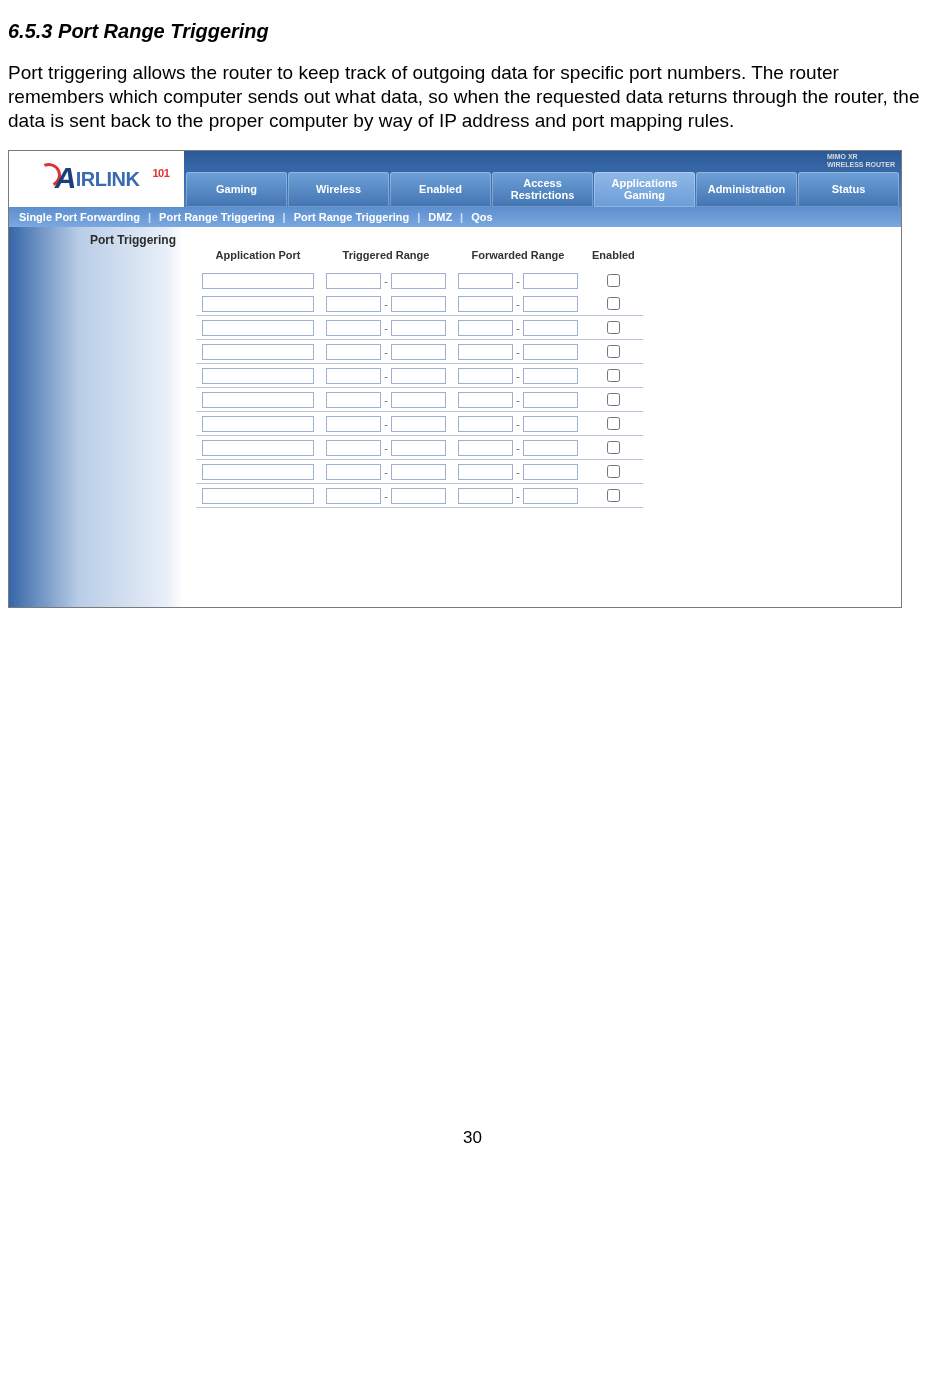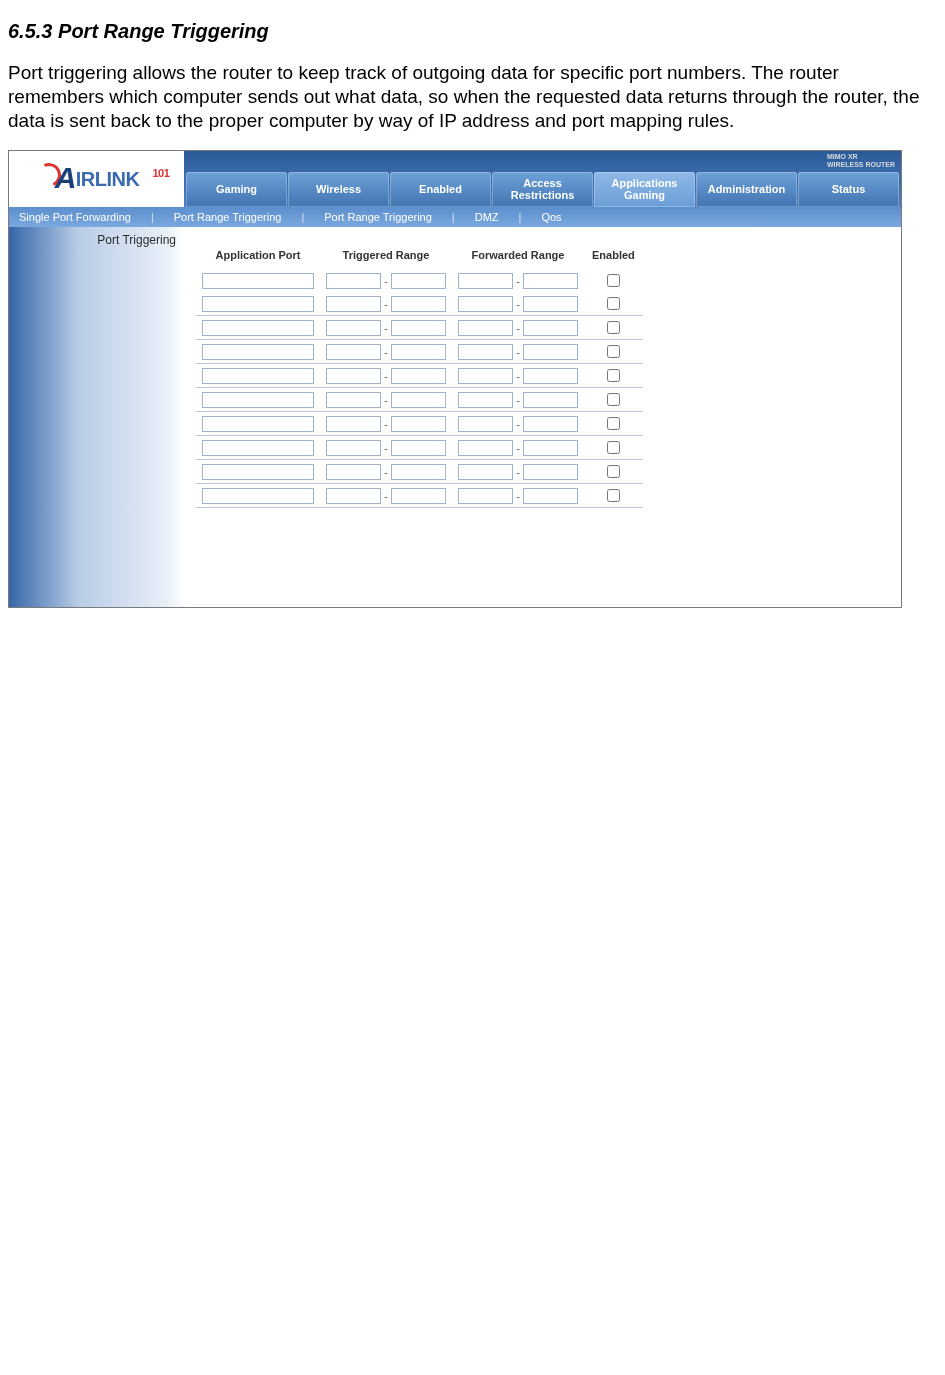--- a/index.html
+++ b/index.html
@@ -127,37 +127,38 @@
     padding:4px 0;
     font-weight:bold;
   }
   .subnav {
     flex:1;
     background:linear-gradient(#5c8fce,#7aa8df);
     color:#fff;
     font-size:11px;
     padding:4px 10px;
     display:flex;
-    gap:20px;
+    gap:8px;
     align-items:center;
+    font-weight:bold;
   }
   .subnav .sep { opacity:.7; }
   .subnav .item { cursor:pointer; white-space:nowrap; }
 
   .content-row { display:flex; }
   .side-grad {
     width:175px;
     background:linear-gradient(to right,#3566a8,#b9cde7 40%,#e8eff8 90%,#fff);
     min-height:380px;
     position:relative;
   }
   .side-title {
     position:absolute;
     top:6px; right:8px;
-    font-weight:normal;
+    font-weight:bold;
     color:#2b2b2b;
     font-size:12px;
   }
   .main-panel {
     flex:1;
     padding:18px 12px 14px 12px;
     box-sizing:border-box;
   }
   table.pt {
     border-collapse:collapse;
@@ -332,13 +333,14 @@
                 <td><input type="checkbox" class="chk" style=""></td>
               </tr>
             </tbody>
         </table>
 
       </div>
     </div>
   </div>
 
 
+  <div class="pgnum">30</div>
 </div>
 
 </body></html>

